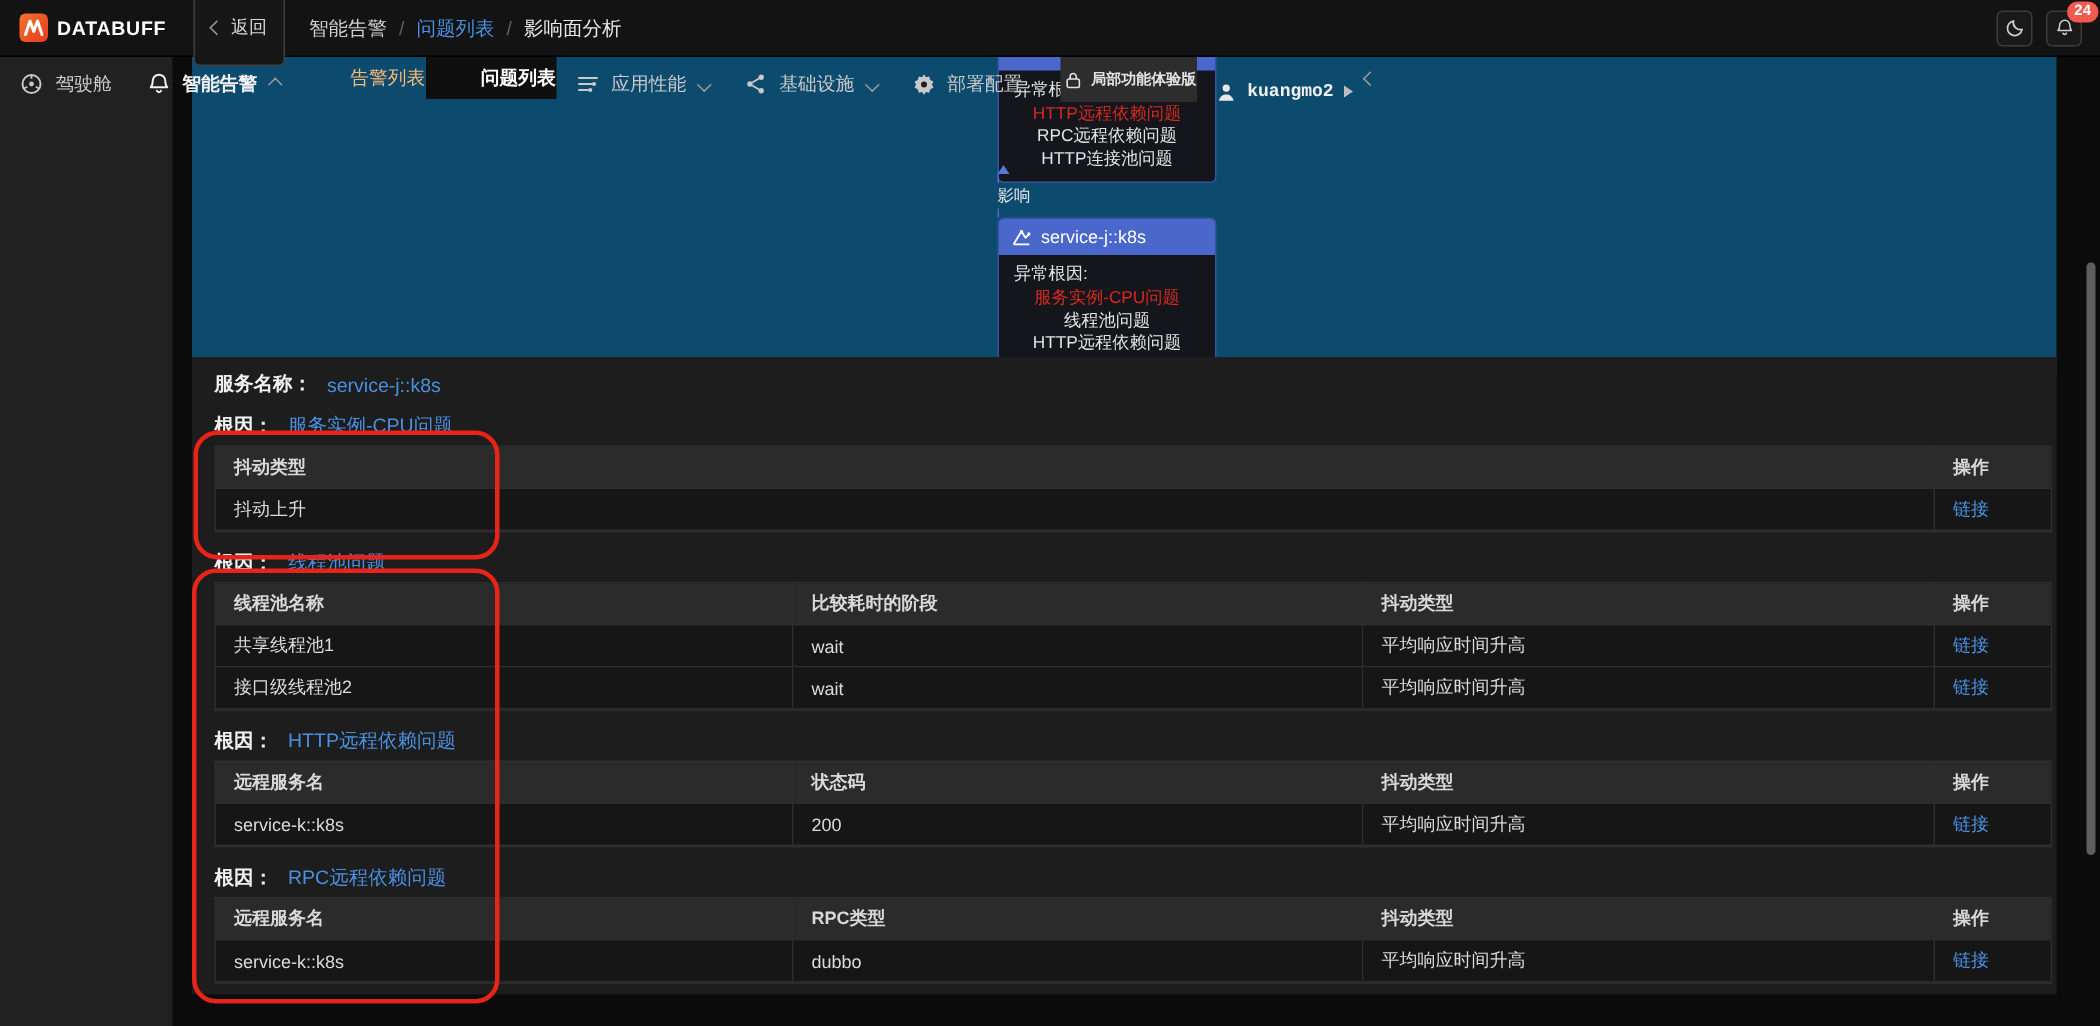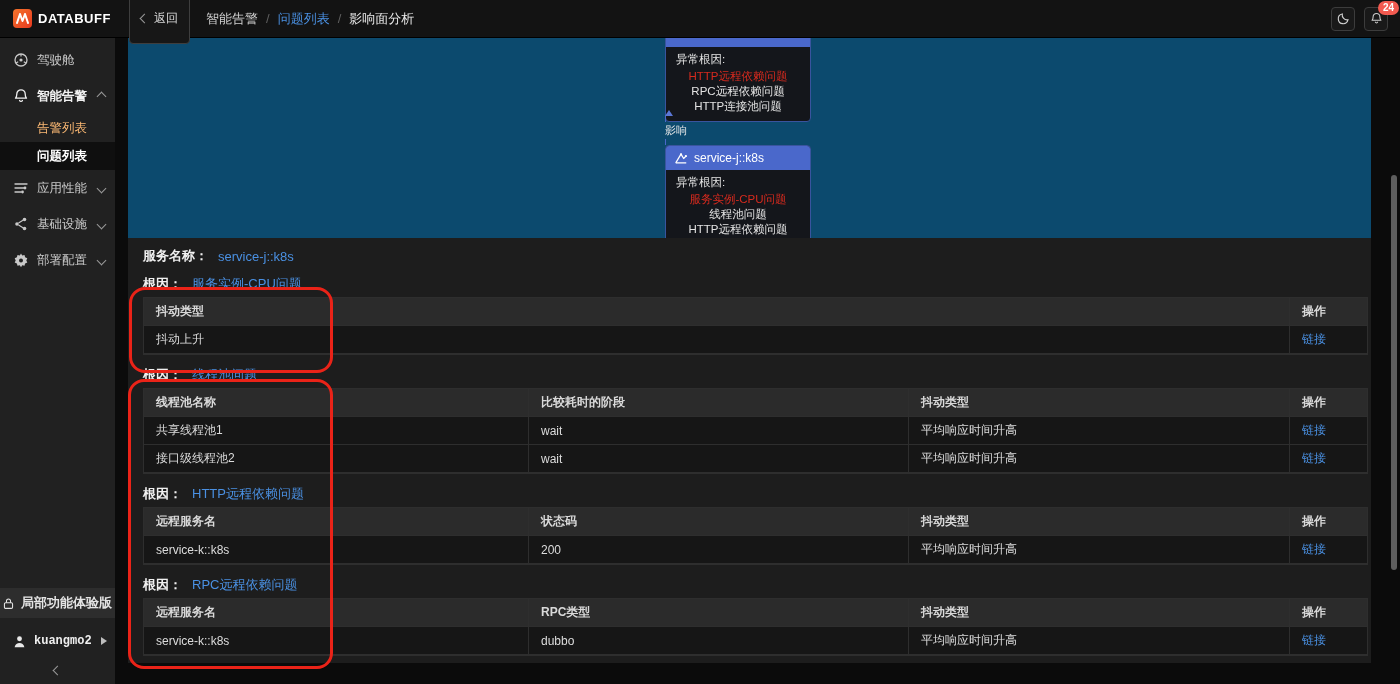--- a/index.html
+++ b/index.html
@@ -16,28 +16,28 @@
   .crumbs { display:flex; align-items:center; gap:8px; margin-left:16px; font-size:13px; }
   .crumb { color:#cfcfcf; }
   .crumb.link { color:#4a90e2; cursor:pointer; }
   .crumb.current { color:#e9e9e9; }
   .crumb-sep { color:#5f5f5f; }
   .topbar-right { margin-left:auto; display:flex; align-items:center; gap:9px; margin-right:12px; }
   .tb-btn { position:relative; width:24px; height:24px; border:1px solid #3c3c3c; border-radius:4px; background:#191919; display:flex; align-items:center; justify-content:center; cursor:pointer; }
   .badge { position:absolute; top:-7px; right:-12px; background:#f25a50; color:#fff; font-size:10px; line-height:10px; padding:2px 5px; border-radius:8px; font-weight:bold; }
 
   
-  .sidebar { position:absolute; top:38px; left:0; bottom:0; width:115px; background:#212121; display:flex; flex-direction:column; z-index:10; }
+  .sidebar { position:absolute; top:38px; left:0; bottom:0; width:115px; background:#212121; display:flex; flex-direction:row; z-index:10; }
   .side-item { height:36px; display:flex; align-items:center; padding:0 10px 0 13px; gap:8px; color:#c9c9c9; cursor:pointer; flex:0 0 auto; }
   .side-item .lbl { font-size:12.5px; white-space:nowrap; }
   .side-item.group-open .lbl, .side-item.bold .lbl { color:#f2f2f2; font-weight:bold; }
   .side-sub { height:28px; display:flex; align-items:center; padding-left:37px; color:#fdba74; cursor:pointer; flex:0 0 auto; font-size:12.5px; }
   .side-sub.selected { background:#0f0f0f; color:#ffffff; font-weight:bold; }
   .side-spacer { flex:1 1 auto; }
-  .trial-row { height:30px; background:#2d2d2d; display:flex; align-items:center; gap:6px; padding-left:2px; color:#e3e3e3; font-size:13px; font-weight:bold; white-space:nowrap; flex:0 0 auto; cursor:pointer; }
+  .trial-row { height:30px; background:#2d2d2d; display:flex; align-items:center; gap:6px; padding-left:2px; color:#e3e3e3; font-size:10px; font-weight:bold; white-space:nowrap; flex:0 0 auto; cursor:pointer; }
   .user-row { height:30px; margin-top:8px; display:flex; align-items:center; gap:7px; padding-left:12px; color:#f0f0f0; font-size:12px; font-weight:bold; flex:0 0 auto; cursor:pointer;font-family:Liberation Mono, monospace; }
   .collapse-row { height:28px; display:flex; align-items:center; justify-content:center; flex:0 0 auto; cursor:pointer; }
 
   .chev { width:7px; height:7px; border-right:1.6px solid #9a9a9a; border-bottom:1.6px solid #9a9a9a; display:inline-block; }
   .chev.up { transform:rotate(-135deg); margin-top:3px; }
   .chev.down { transform:rotate(45deg); margin-top:-2px; }
   .chev.left { transform:rotate(135deg); }
   .chev-slot { margin-left:auto; }
   .tri-right { width:0; height:0; border-top:4px solid transparent; border-bottom:4px solid transparent; border-left:6px solid #bdbdbd; margin-left:auto; margin-right:8px; }
 

